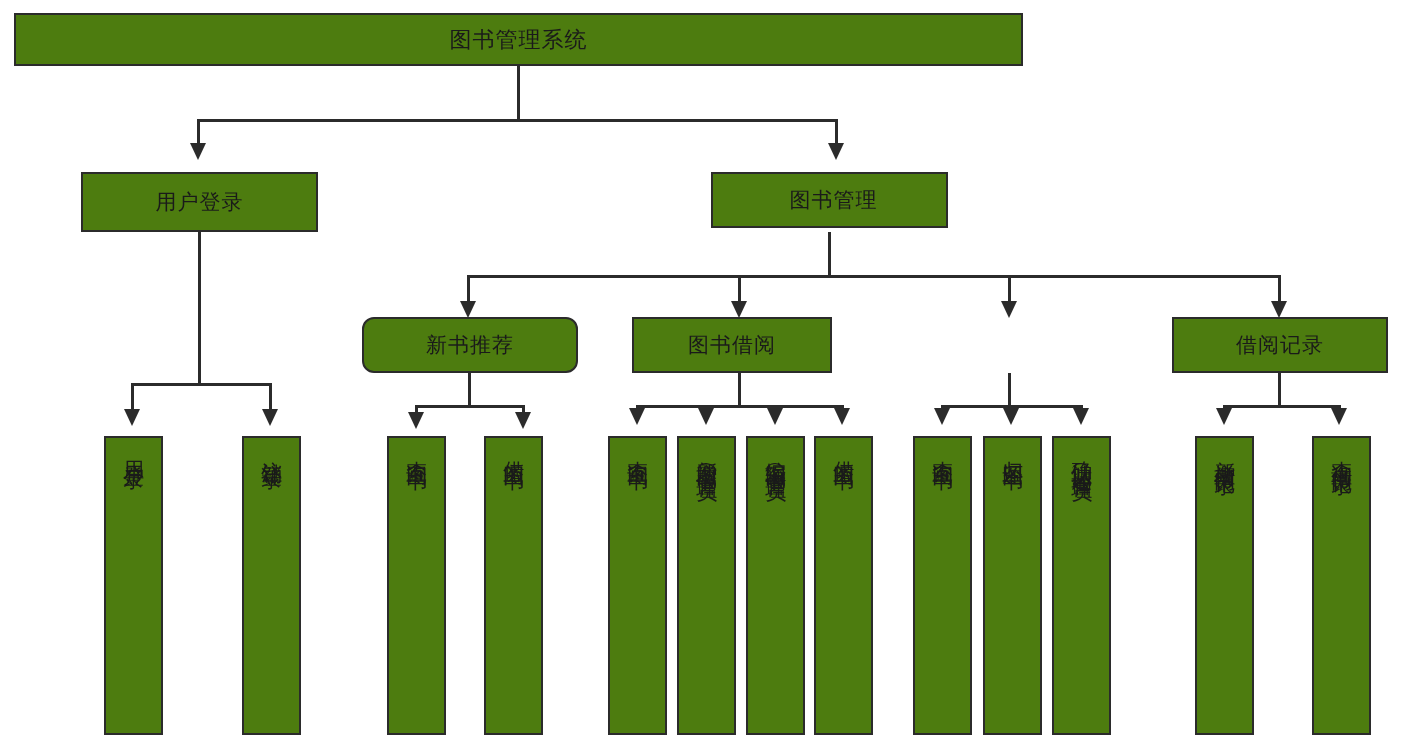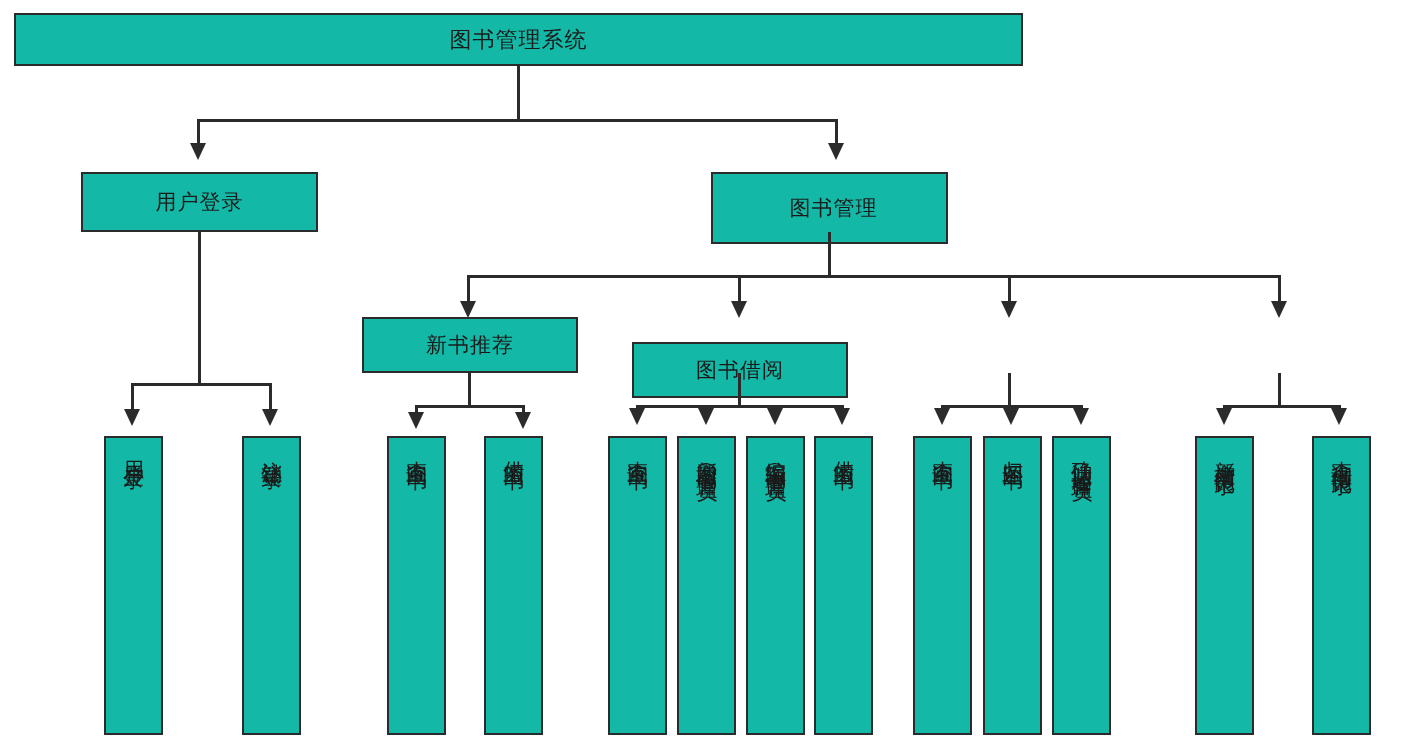--- a/index.html
+++ b/index.html
@@ -16,21 +16,21 @@
     position: relative;
     width: 1405px;
     height: 747px;
     background: #ffffff;
     overflow: hidden;
   }
   
   .node {
     position: absolute;
     box-sizing: border-box;
-    background: #14b8a6;
+    background: #4d7c0f;
     border: 2px solid #2b2b2b;
     display: flex;
     align-items: center;
     justify-content: center;
     text-align: center;
   }
   .node .label {
     font-size: 21px;
     line-height: 1.25;
     letter-spacing: 1px;
@@ -100,21 +100,21 @@
 
   <div class="conn v" style="left:197px; top:119px; width:3px; height:27px;"></div>
   <div class="arrow" style="left:190px; top:143px;"></div>
   <div class="conn v" style="left:835px; top:119px; width:3px; height:27px;"></div>
   <div class="arrow" style="left:828px; top:143px;"></div>
 
   <div class="node level2" style="left:81px; top:172px; width:237px; height:60px;">
     <span class="label">用户登录</span>
   </div>
 
-  <div class="node level2" style="left:711px; top:172px; width:237px; height:72px;padding-left:8px;">
+  <div class="node level2" style="left:711px; top:172px; width:237px; height:56px;padding-left:8px;">
     <span class="label">图书管理</span>
   </div>
 
   <div class="conn v" style="left:198px; top:232px; width:3px; height:152px;"></div>
   <div class="conn h" style="left:131px; top:383px; width:141px; height:3px;"></div>
   <div class="conn v" style="left:131px; top:383px; width:3px; height:28px;"></div>
   <div class="arrow" style="left:124px; top:409px;"></div>
   <div class="conn v" style="left:269px; top:383px; width:3px; height:28px;"></div>
   <div class="arrow" style="left:262px; top:409px;"></div>
 
@@ -122,25 +122,28 @@
   <div class="conn h" style="left:467px; top:275px; width:814px; height:3px;"></div>
   <div class="conn v" style="left:467px; top:275px; width:3px; height:28px;"></div>
   <div class="arrow" style="left:460px; top:301px;"></div>
   <div class="conn v" style="left:738px; top:275px; width:3px; height:28px;"></div>
   <div class="arrow" style="left:731px; top:301px;"></div>
   <div class="conn v" style="left:1008px; top:275px; width:3px; height:28px;"></div>
   <div class="arrow" style="left:1001px; top:301px;"></div>
   <div class="conn v" style="left:1278px; top:275px; width:3px; height:28px;"></div>
   <div class="arrow" style="left:1271px; top:301px;"></div>
 
-  <div class="node level3" style="left:362px; top:317px; width:216px; height:56px;">
+  <div class="node level3" style="left:362px; top:317px; width:216px; height:56px;border-radius:12px;">
     <span class="label">新书推荐</span>
   </div>
-  <div class="node level3" style="left:632px; top:317px; width:216px; height:56px;margin-top:25px;">
+  <div class="node level3" style="left:632px; top:317px; width:200px; height:56px;">
     <span class="label">图书借阅</span>
+  </div>
+  <div class="node level3" style="left:1172px; top:317px; width:216px; height:56px;">
+    <span class="label">借阅记录</span>
   </div>
 
   <div class="conn v" style="left:468px; top:373px; width:3px; height:33px;"></div>
   <div class="conn h" style="left:415px; top:405px; width:110px; height:3px;"></div>
   <div class="conn v" style="left:415px; top:405px; width:3px; height:14px;"></div>
   <div class="arrow" style="left:408px; top:412px;"></div>
   <div class="conn v" style="left:522px; top:405px; width:3px; height:14px;"></div>
   <div class="arrow" style="left:515px; top:412px;"></div>
 
   <div class="conn v" style="left:738px; top:373px; width:3px; height:33px;"></div>

